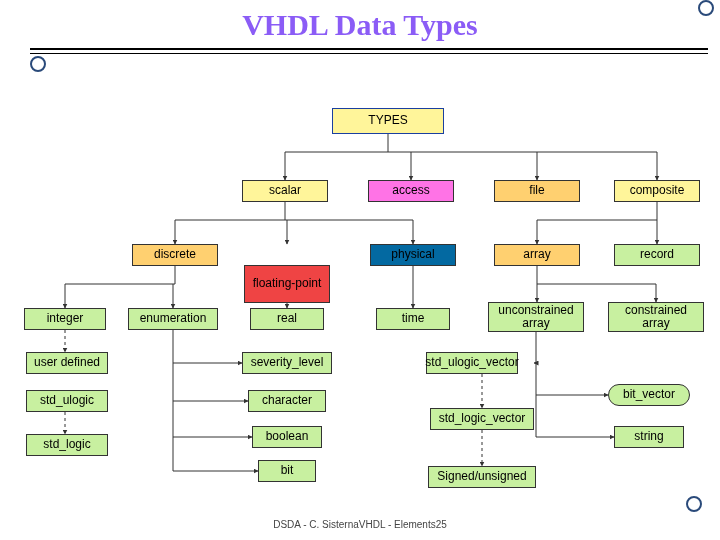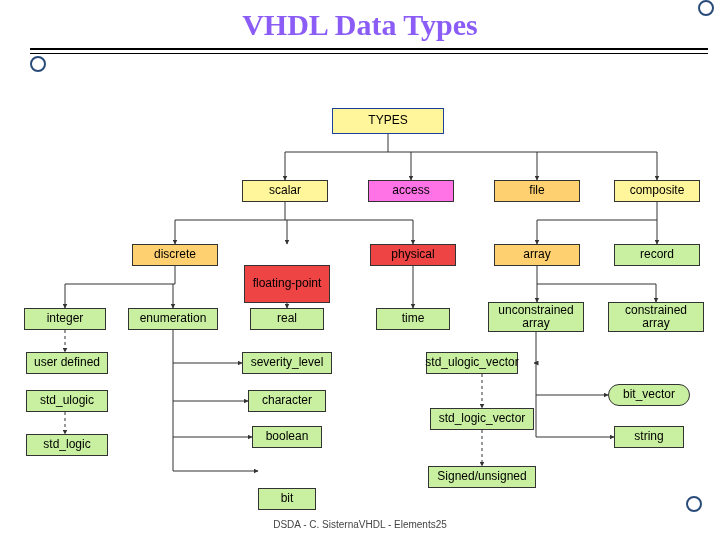--- a/index.html
+++ b/index.html
@@ -161,42 +161,42 @@
 </svg>
 
 <div id="diagram">
     <div class="node" style="left: 332px; top: 108px; width: 112px; height: 26px; background: rgb(255, 245, 154); border-color: rgb(26, 63, 160);">TYPES</div>
     <div class="node" style="left: 242px; top: 180px; width: 86px; height: 22px; background: rgb(255, 245, 154); border-color: rgb(51, 51, 51);">scalar</div>
     <div class="node" style="left: 368px; top: 180px; width: 86px; height: 22px; background: rgb(255, 115, 230); border-color: rgb(51, 51, 51);">access</div>
     <div class="node" style="left: 494px; top: 180px; width: 86px; height: 22px; background: rgb(255, 208, 112); border-color: rgb(51, 51, 51);">file</div>
     <div class="node" style="left: 614px; top: 180px; width: 86px; height: 22px; background: rgb(255, 245, 154); border-color: rgb(51, 51, 51);">composite</div>
     <div class="node" style="left: 132px; top: 244px; width: 86px; height: 22px; background: rgb(255, 208, 112); border-color: rgb(51, 51, 51);">discrete</div>
     <div class="node" style="left: 244px; top: 244px; width: 86px; height: 38px; background: #ef4444; border-color: rgb(51, 51, 51); margin-top: 21px;">floating-point</div>
-    <div class="node" style="left: 370px; top: 244px; width: 86px; height: 22px; background: #ef4444; border-color: rgb(51, 51, 51);">physical</div>
+    <div class="node" style="left: 370px; top: 244px; width: 86px; height: 22px; background: #0369a1; border-color: rgb(51, 51, 51);">physical</div>
     <div class="node" style="left: 494px; top: 244px; width: 86px; height: 22px; background: rgb(255, 208, 112); border-color: rgb(51, 51, 51);">array</div>
     <div class="node" style="left: 614px; top: 244px; width: 86px; height: 22px; background: rgb(200, 240, 160); border-color: rgb(51, 51, 51);">record</div>
     <div class="node" style="left: 24px; top: 308px; width: 82px; height: 22px; background: rgb(200, 240, 160); border-color: rgb(51, 51, 51);">integer</div>
     <div class="node" style="left: 128px; top: 308px; width: 90px; height: 22px; background: rgb(200, 240, 160); border-color: rgb(51, 51, 51);">enumeration</div>
     <div class="node" style="left: 250px; top: 308px; width: 74px; height: 22px; background: rgb(200, 240, 160); border-color: rgb(51, 51, 51);">real</div>
     <div class="node" style="left: 376px; top: 308px; width: 74px; height: 22px; background: rgb(200, 240, 160); border-color: rgb(51, 51, 51);">time</div>
     <div class="node" style="left: 488px; top: 302px; width: 96px; height: 30px; background: rgb(200, 240, 160); border-color: rgb(51, 51, 51);">unconstrained
 array</div>
     <div class="node" style="left: 608px; top: 302px; width: 96px; height: 30px; background: rgb(200, 240, 160); border-color: rgb(51, 51, 51);">constrained
 array</div>
     <div class="node" style="left: 26px; top: 352px; width: 82px; height: 22px; background: rgb(200, 240, 160); border-color: rgb(51, 51, 51);">user defined</div>
     <div class="node" style="left: 242px; top: 352px; width: 90px; height: 22px; background: rgb(200, 240, 160); border-color: rgb(51, 51, 51);">severity_level</div>
     <div class="node" style="left: 426px; top: 352px; width: 92px; height: 22px; background: rgb(200, 240, 160); border-color: rgb(51, 51, 51);">std_ulogic_vector</div>
     <div class="node" style="left: 26px; top: 390px; width: 82px; height: 22px; background: rgb(200, 240, 160); border-color: rgb(51, 51, 51);">std_ulogic</div>
     <div class="node" style="left: 248px; top: 390px; width: 78px; height: 22px; background: rgb(200, 240, 160); border-color: rgb(51, 51, 51);">character</div>
     <div class="node" style="left: 608px; top: 384px; width: 82px; height: 22px; background: rgb(200, 240, 160); border-color: rgb(51, 51, 51); border-radius: 11px;">bit_vector</div>
     <div class="node" style="left: 430px; top: 408px; width: 104px; height: 22px; background: rgb(200, 240, 160); border-color: rgb(51, 51, 51);">std_logic_vector</div>
     <div class="node" style="left: 26px; top: 434px; width: 82px; height: 22px; background: rgb(200, 240, 160); border-color: rgb(51, 51, 51);">std_logic</div>
     <div class="node" style="left: 252px; top: 426px; width: 70px; height: 22px; background: rgb(200, 240, 160); border-color: rgb(51, 51, 51);">boolean</div>
     <div class="node" style="left: 614px; top: 426px; width: 70px; height: 22px; background: rgb(200, 240, 160); border-color: rgb(51, 51, 51);">string</div>
-    <div class="node" style="left: 258px; top: 460px; width: 58px; height: 22px; background: rgb(200, 240, 160); border-color: rgb(51, 51, 51); margin-top: 28px;">bit</div>
+    <div class="node" style="left: 258px; top: 460px; width: 58px; height: 22px; background: rgb(200, 240, 160); border-color: rgb(51, 51, 51);">bit</div>
     <div class="node" style="left: 428px; top: 466px; width: 108px; height: 22px; background: rgb(200, 240, 160); border-color: rgb(51, 51, 51);">Signed/unsigned</div>
   </div>
 
 <span class="dot-br"></span>
 
 <div class="footer">
   <span>DSDA - C. Sisterna</span>
   <span>VHDL - Elements</span>
   <span>25</span>
 </div>

